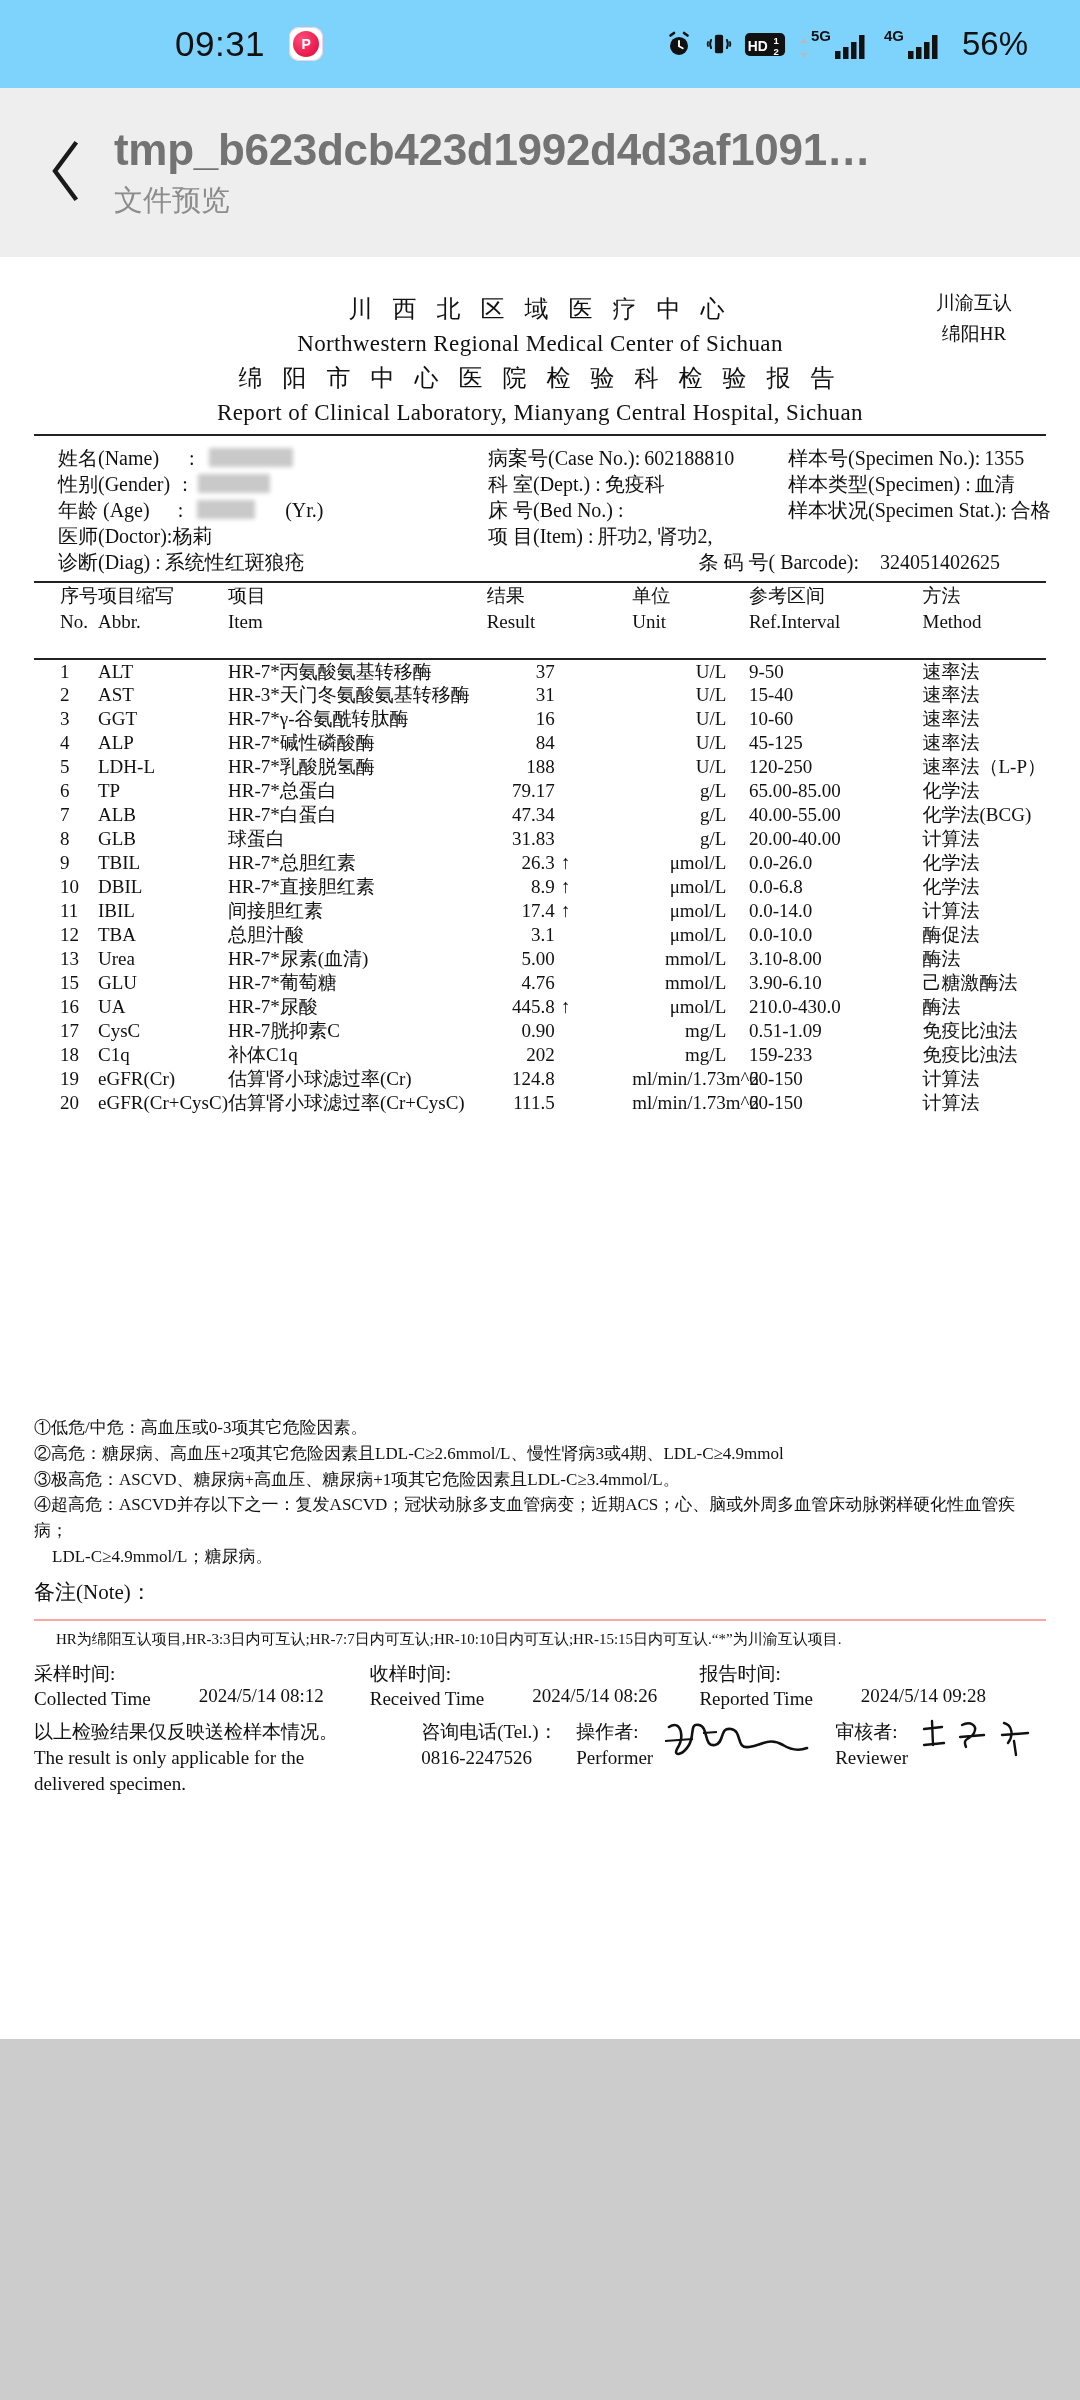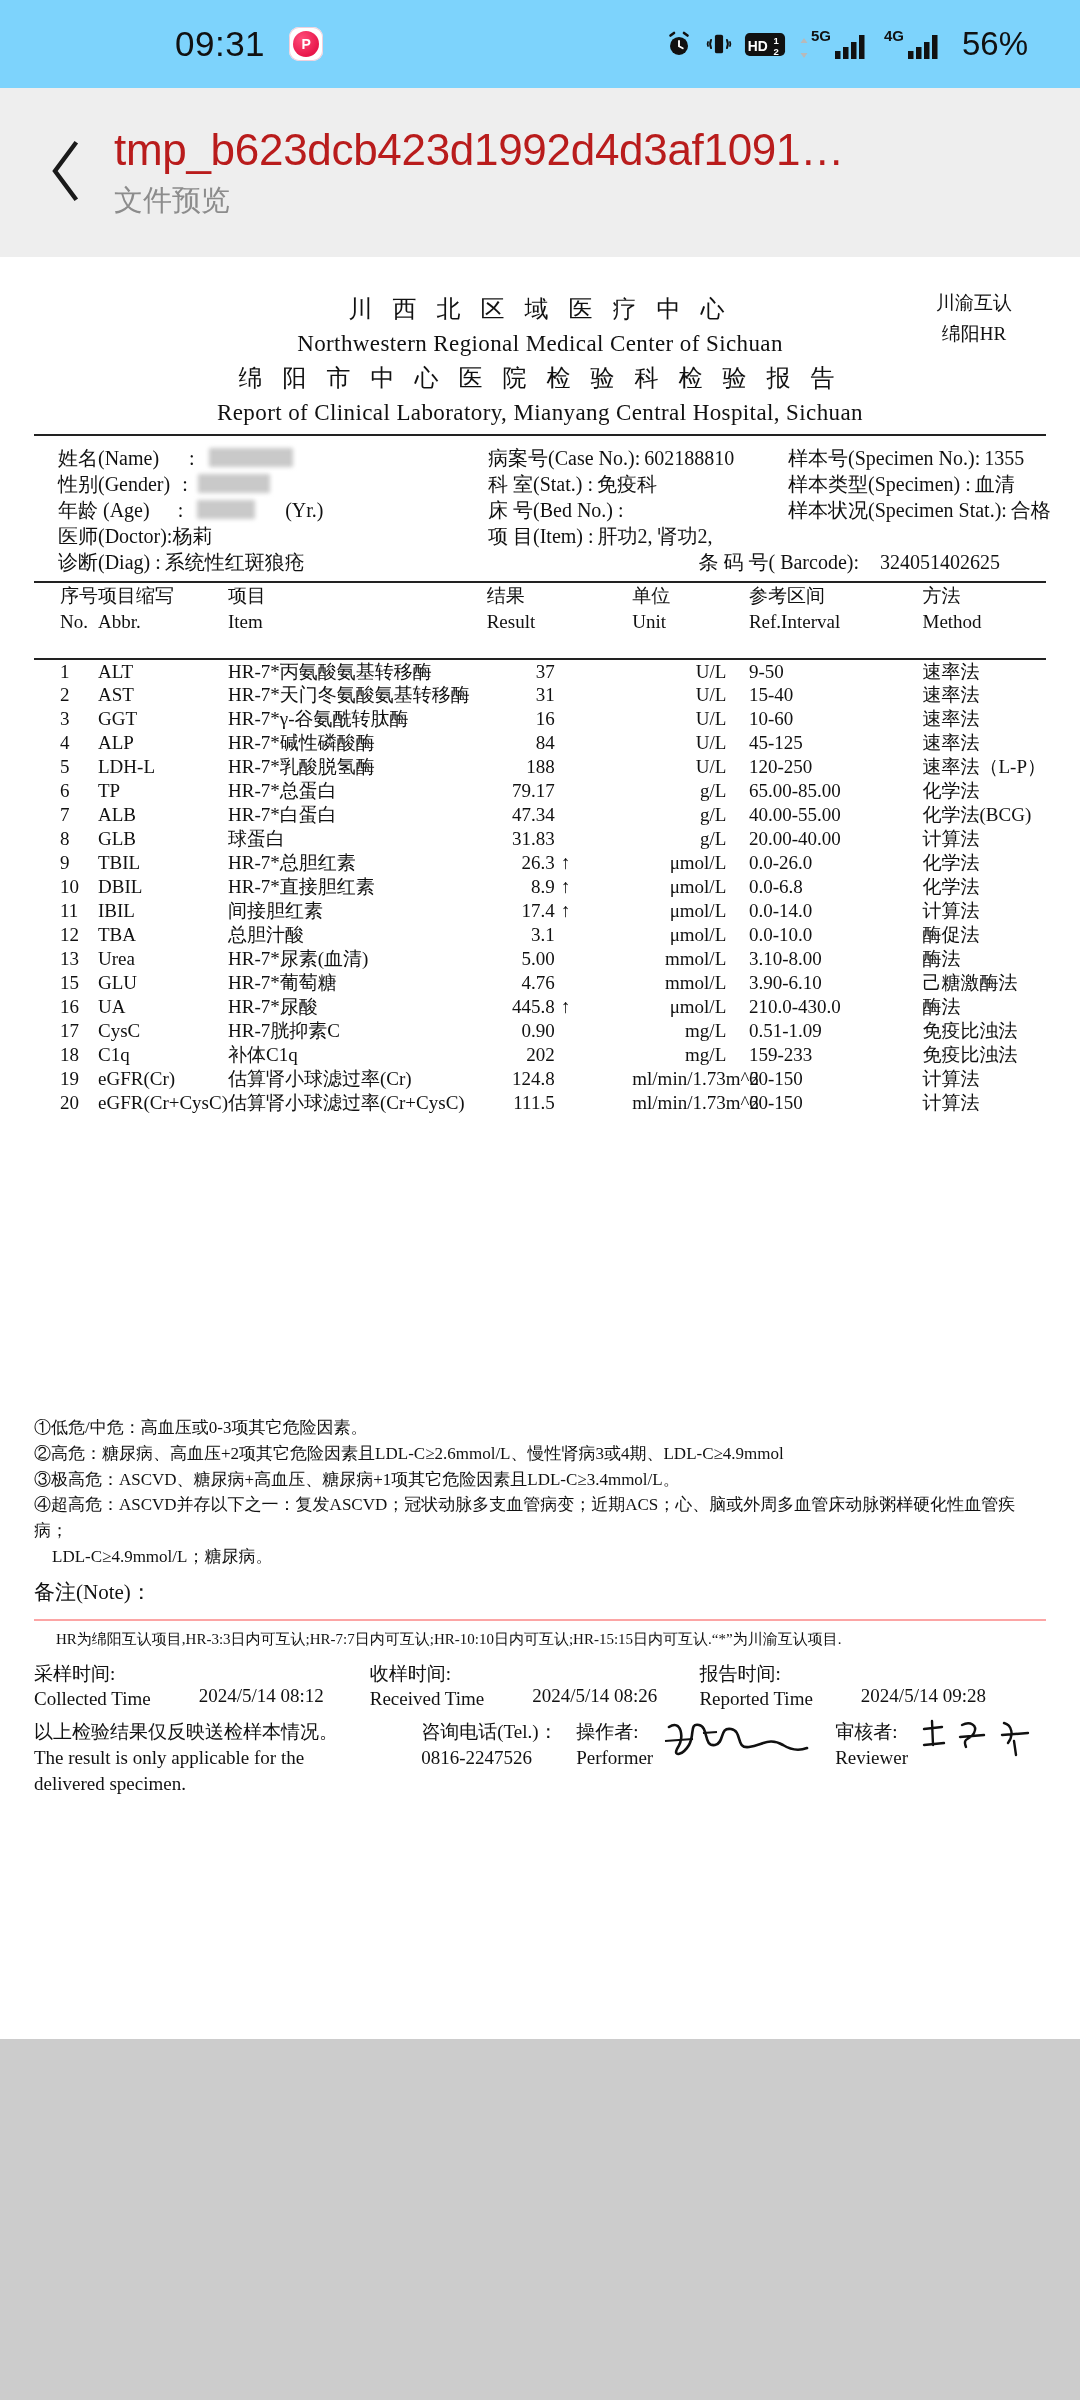--- a/index.html
+++ b/index.html
@@ -40,21 +40,21 @@
   .appbar{
     height:169px; background:#eeeeee;
     display:flex; align-items:center; padding-left:38px; position:relative;
   }
   .back-btn{
     width:58px; height:80px; display:flex; align-items:center; justify-content:center;
     flex:0 0 auto;
   }
   .titlewrap{ margin-left:18px; display:flex; flex-direction:column; gap:6px; }
   .doc-title{
-    font-size:44px; color:#b91c1c; font-weight:400;
+    font-size:44px; color:#737373; font-weight:700;
     max-width:860px; white-space:nowrap; overflow:hidden; text-overflow:ellipsis;
     letter-spacing:-0.3px;
   }
   .doc-sub{ font-size:29px; color:#8c8c8c; }
 
   
   .paper{
     background:#ffffff;
     height:1782px;
     padding:0 34px;
@@ -265,21 +265,21 @@
       <span>样本号(Specimen No.):</span>
       <span style="padding-left:4px;">1355</span>
     </div>
 
     <div class="cell">
       <span class="lbl">性别(Gender)</span>
       <span style="padding:0 6px 0 12px;">:</span>
       <span class="redact r2"></span>
     </div>
     <div class="cell">
-      <span>科 室(Stat.)   :</span>
+      <span>科 室(Dept.)   :</span>
       <span style="padding-left:4px;">免疫科</span>
     </div>
     <div class="cell">
       <span>样本类型(Specimen)  :</span>
       <span style="padding-left:4px;">血清</span>
     </div>
 
     <div class="cell">
       <span class="lbl">年龄 (Age)</span>
       <span style="padding:0 6px 0 28px;">:</span>
@@ -346,21 +346,21 @@
           <td class="col-abbr">ALT</td>
           <td class="col-item">HR-7*丙氨酸氨基转移酶</td>
           <td class="col-res"><span class="res-val">37</span><span class="arrow"></span></td>
           <td class="col-unit"><span class="unit-val">U/L</span></td>
           <td class="col-ref">9-50</td>
           <td class="col-meth meth">速率法</td>
         </tr>
         <tr>
           <td class="col-no">2</td>
           <td class="col-abbr">AST</td>
-          <td class="col-item">HR-7*天门冬氨酸氨基转移酶</td>
+          <td class="col-item">HR-3*天门冬氨酸氨基转移酶</td>
           <td class="col-res"><span class="res-val">31</span><span class="arrow"></span></td>
           <td class="col-unit"><span class="unit-val">U/L</span></td>
           <td class="col-ref">15-40</td>
           <td class="col-meth meth">速率法</td>
         </tr>
         <tr>
           <td class="col-no">3</td>
           <td class="col-abbr">GGT</td>
           <td class="col-item">HR-7*γ-谷氨酰转肽酶</td>
           <td class="col-res"><span class="res-val">16</span><span class="arrow"></span></td>

